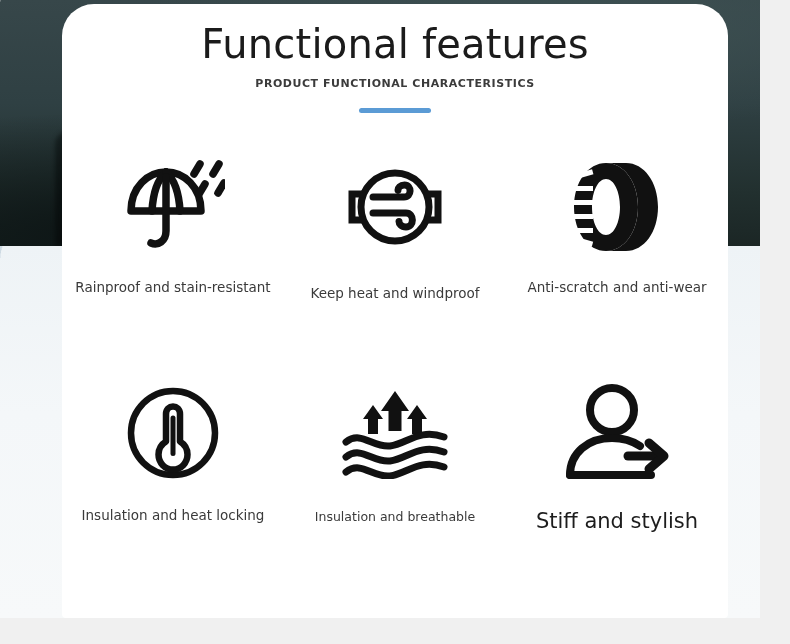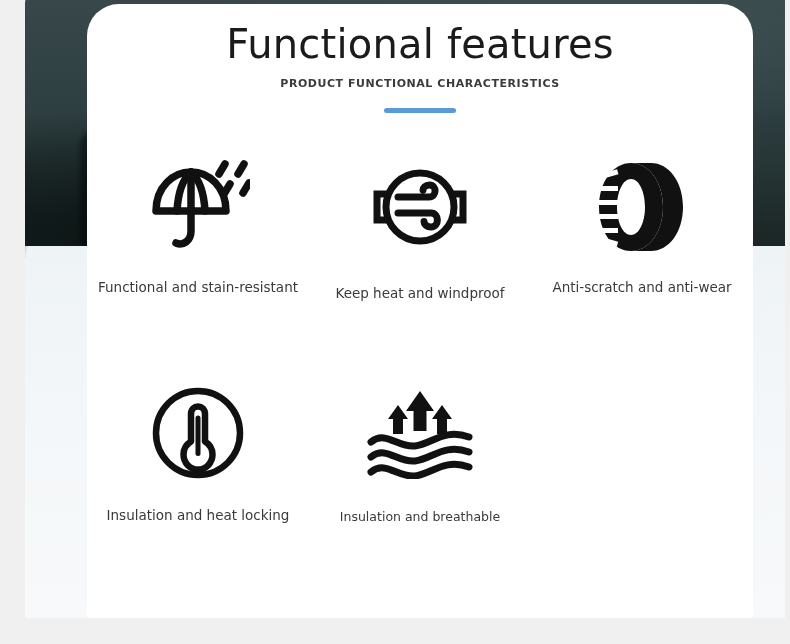--- a/index.html
+++ b/index.html
@@ -12,21 +12,20 @@
     overflow: hidden;
     font-family: "DejaVu Sans", "Liberation Sans", sans-serif;
     background: #f0f0f0;
   }
 
   #page {
     position: relative;
     width: 760px;
     height: 644px;
     overflow: hidden;
-    margin-left: 25px;
   }
 
   
   .bg-photo-top {
     position: absolute;
     left: 0; top: 0;
     width: 790px; height: 246px;
     background:
       linear-gradient(118deg, rgba(255,255,255,.16) 0 1.2px, rgba(255,255,255,0) 1.2px 9px),
       linear-gradient(122deg, rgba(255,255,255,.10) 0 1px, rgba(255,255,255,0) 1px 15px),
@@ -164,21 +163,21 @@
             <path d="M10 56 C10 32 27 17 45 17 C63 17 80 32 80 56 Z"></path>
             <path d="M45 17 C36 25 32 38 31 56"></path>
             <path d="M45 17 C54 25 58 38 59 56"></path>
             <path d="M45 22 V 76 C45 86 37 91 30 88"></path>
             <path d="M73 19 L79 9"></path>
             <path d="M92 19 L98 9"></path>
             <path d="M78 39 L84 29"></path>
             <path d="M97 38 L103 28"></path>
           </svg>
         </div>
-        <div class="caption">Functional and stain-resistant</div>
+        <div class="caption">Rainproof and stain-resistant</div>
       </div>
 
       <div class="cell cell-2">
         <div class="icon-wrap">
           <svg width="98" height="92" viewBox="0 0 98 92" fill="none" stroke="#111" stroke-width="7" stroke-linecap="round" stroke-linejoin="round">
             <circle cx="49" cy="46" r="34"></circle>
             <path d="M16 33 H6 V59 H16" stroke-linejoin="miter"></path>
             <path d="M82 33 H92 V59 H82" stroke-linejoin="miter"></path>
             <path d="M27 36 H58 C66 36 66 24 58.5 24 C54 24 52 27 52 29"></path>
             <path d="M27 52 H60 C68.5 52 68.5 66 60 66 C55 66 53 62.5 53 60.5"></path>
@@ -233,16 +232,28 @@
             <g stroke="#111" stroke-width="7" stroke-linecap="round" fill="none">
               <path d="M5 55 C20 43 32 61 49 59 C66 57 78 41 103 50"></path>
               <path d="M5 70 C20 58 32 76 49 74 C66 72 78 56 103 65"></path>
               <path d="M5 85 C20 73 32 91 49 89 C66 87 78 71 103 80"></path>
             </g>
           </svg>
         </div>
         <div class="caption sm">Insulation and breathable</div>
       </div>
 
+      <div class="cell cell-6">
+        <div class="icon-wrap">
+          <svg width="104" height="100" viewBox="0 0 104 100" fill="none" stroke="#111" stroke-width="8" stroke-linecap="round" stroke-linejoin="round">
+            <circle cx="47" cy="27" r="22"></circle>
+            <path d="M5 92 C5 70 23 55 47 55 C58 55 67.5 58 75 63"></path>
+            <path d="M5 92 H86"></path>
+            <path d="M63 73 H97" stroke-width="9"></path>
+            <path d="M84 60 L99 73 L84 86" stroke-width="9" fill="none"></path>
+          </svg>
+        </div>
+        <div class="caption lg">Stiff and stylish</div>
+      </div>
 
     </div>
   </div>
 </div>
 
 </body></html>

